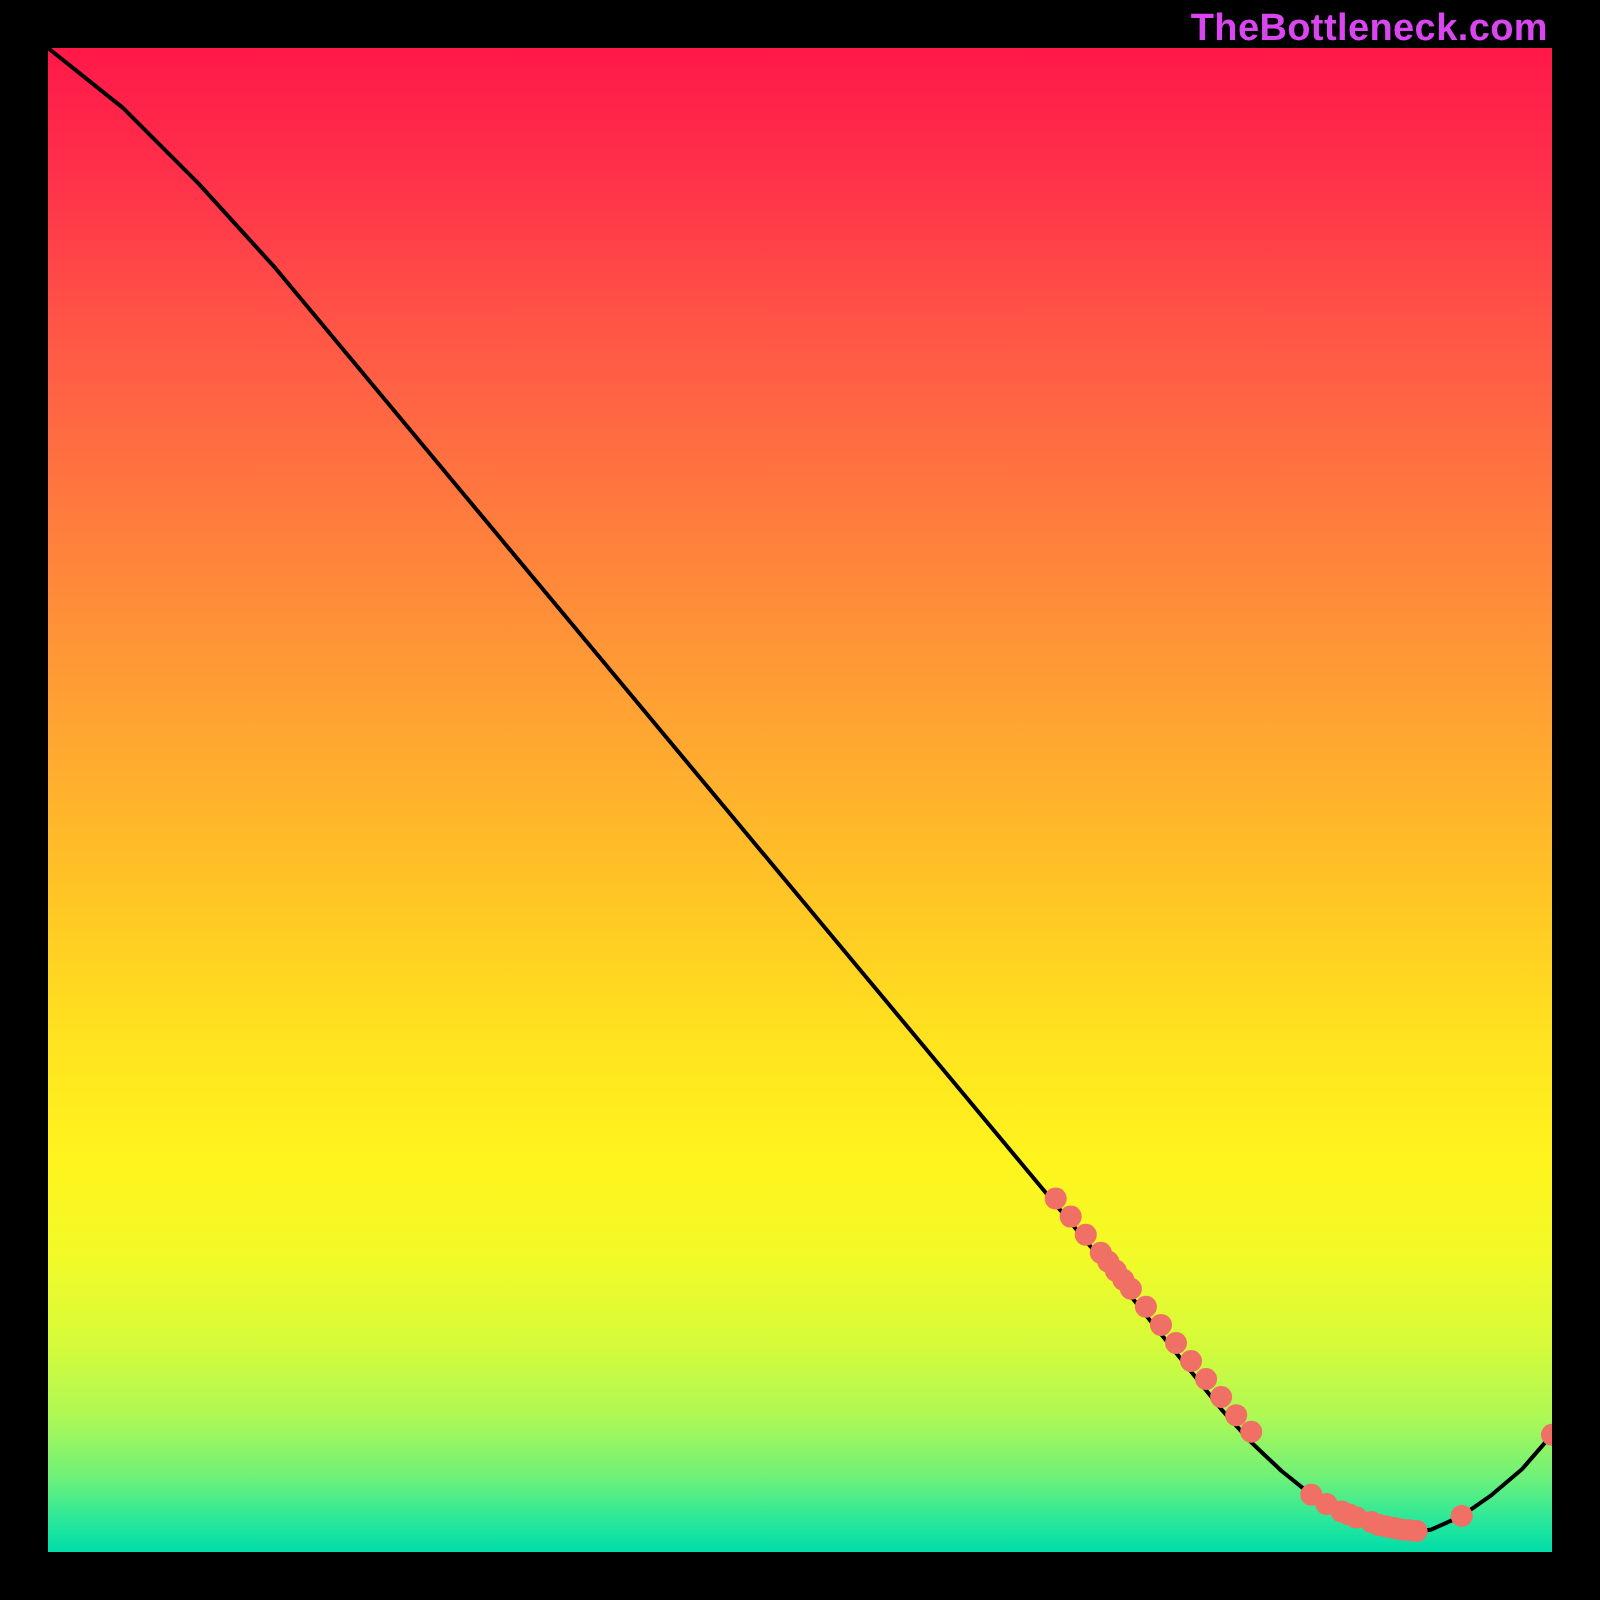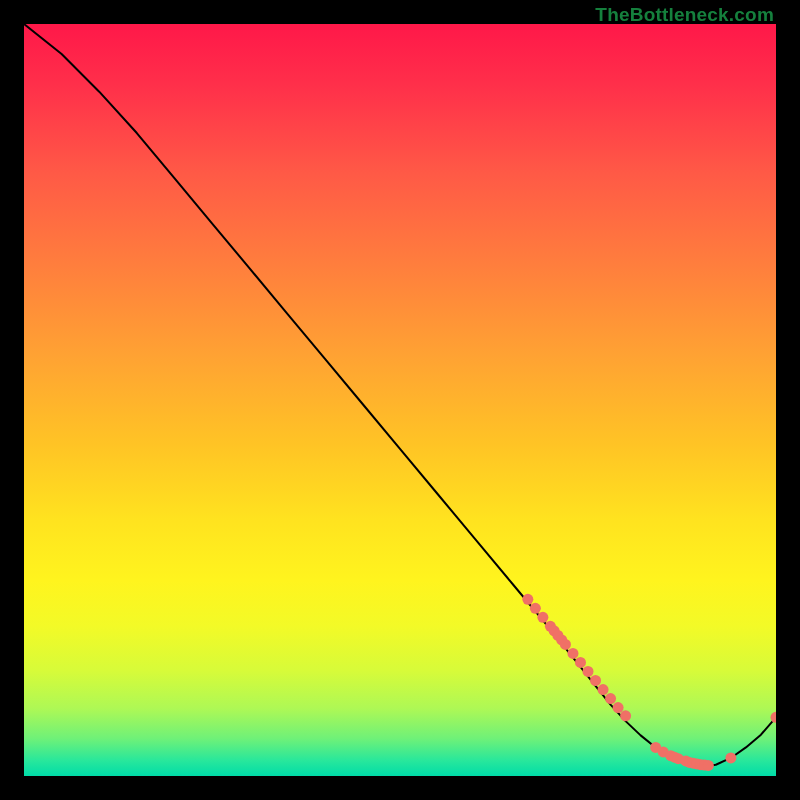--- a/index.html
+++ b/index.html
@@ -47,21 +47,21 @@
       #00dca8 100%
     );
   }
   .watermark {
     position: absolute;
     right: 26px;
     top: 4px;
     font-family: Arial, Helvetica, sans-serif;
     font-size: 19px;
     font-weight: 600;
-    color: #15803d;
+    color: #d946ef;
     letter-spacing: 0.2px;
     user-select: none;
   }
   svg {
     position: absolute;
     inset: 0;
   }
 </style>
 </head>
 <body>

